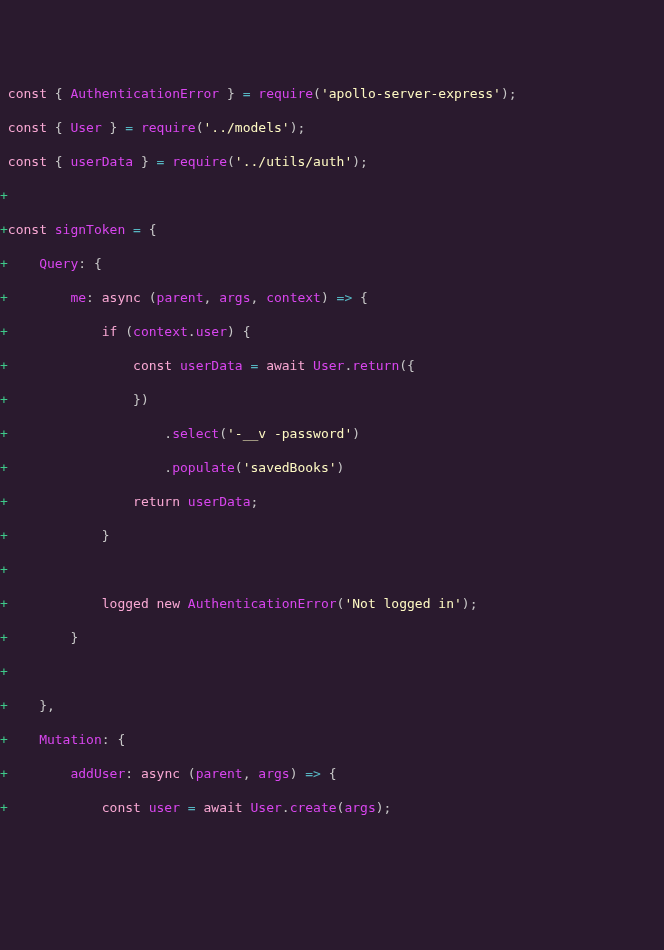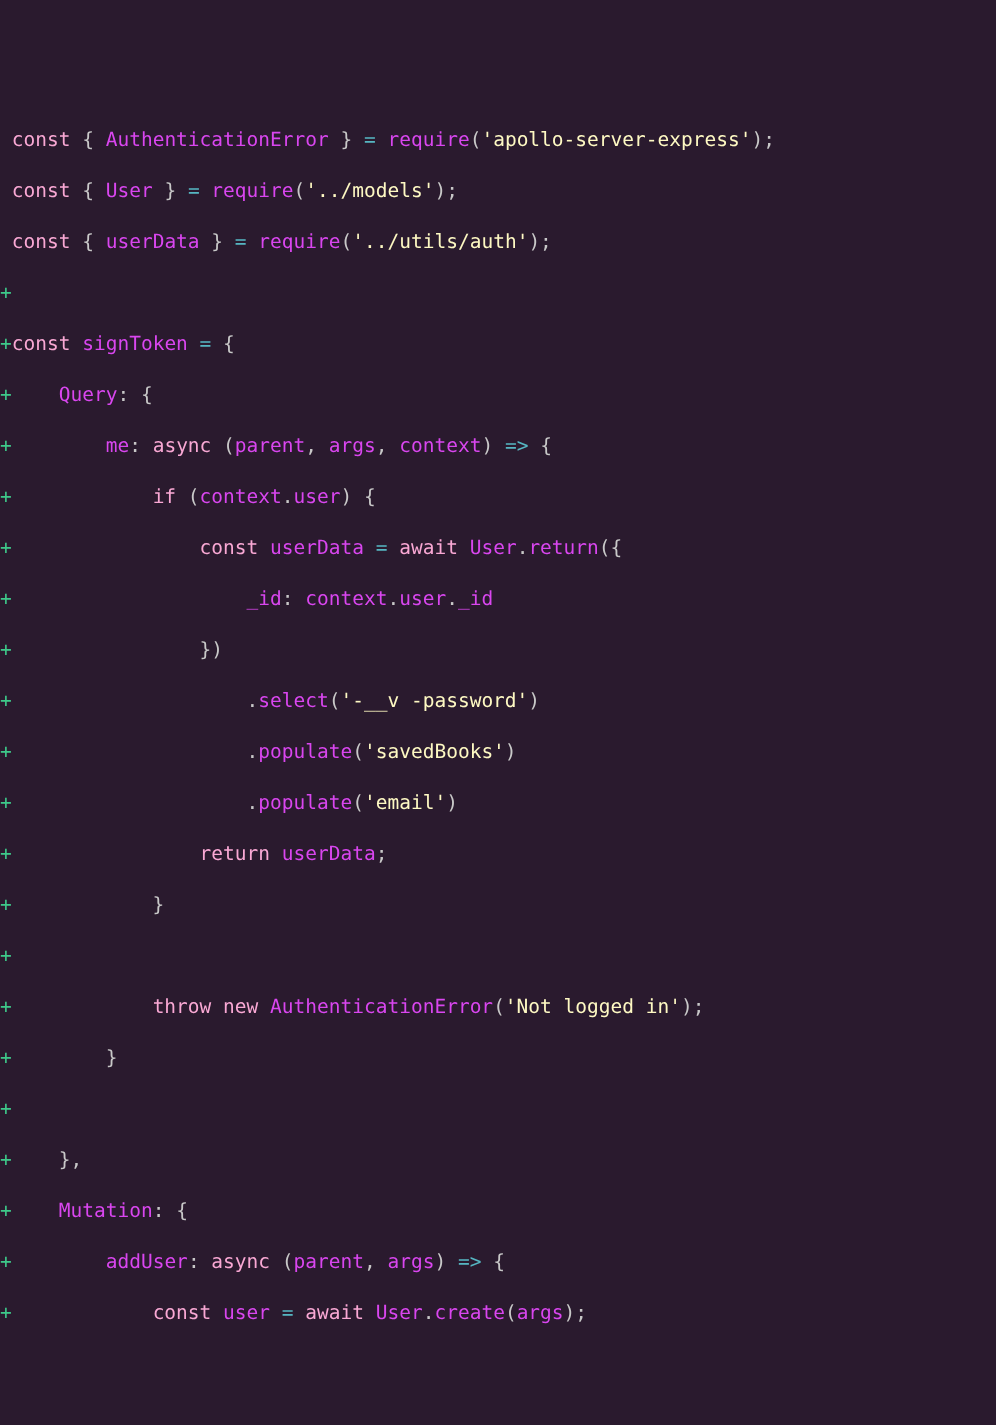--- a/index.html
+++ b/index.html
@@ -28,29 +28,27 @@
 <div>
 <span class="line"> <span class="kw">const</span> { <span class="id">AuthenticationError</span> } <span class="op">=</span> <span class="id">require</span>(<span class="str">'apollo-server-express'</span>);</span>
 <span class="line"> <span class="kw">const</span> { <span class="id">User</span> } <span class="op">=</span> <span class="id">require</span>(<span class="str">'../models'</span>);</span>
 <span class="line"> <span class="kw">const</span> { <span class="id">userData</span> } <span class="op">=</span> <span class="id">require</span>(<span class="str">'../utils/auth'</span>);</span>
 <span class="line"><span class="add-marker">+</span></span>
 <span class="line"><span class="add-marker">+</span><span class="kw">const</span> <span class="id">signToken</span> <span class="op">=</span> {</span>
 <span class="line"><span class="add-marker">+</span>    <span class="id">Query</span>: {</span>
 <span class="line"><span class="add-marker">+</span>        <span class="id">me</span>: <span class="kw">async</span> (<span class="id">parent</span>, <span class="id">args</span>, <span class="id">context</span>) <span class="op">=&gt;</span> {</span>
 <span class="line"><span class="add-marker">+</span>            <span class="kw">if</span> (<span class="id">context</span>.<span class="id">user</span>) {</span>
 <span class="line"><span class="add-marker">+</span>                <span class="kw">const</span> <span class="id">userData</span> <span class="op">=</span> <span class="kw">await</span> <span class="id">User</span>.<span class="id">return</span>({</span>
-<span class="line"><span class="add-marker">+</span>                    <span class="id">_id</span>: <span class="id">context</span>.<span class="id">user</span>.<span class="id">_id</span></span>
 <span class="line"><span class="add-marker">+</span>                })</span>
 <span class="line"><span class="add-marker">+</span>                    .<span class="id">select</span>(<span class="str">'-__v -password'</span>)</span>
 <span class="line"><span class="add-marker">+</span>                    .<span class="id">populate</span>(<span class="str">'savedBooks'</span>)</span>
-<span class="line"><span class="add-marker">+</span>                    .<span class="id">populate</span>(<span class="str">'email'</span>)</span>
 <span class="line"><span class="add-marker">+</span>                <span class="kw">return</span> <span class="id">userData</span>;</span>
 <span class="line"><span class="add-marker">+</span>            }</span>
 <span class="line"><span class="add-marker">+</span></span>
-<span class="line"><span class="add-marker">+</span>            <span class="kw">throw</span> <span class="kw">new</span> <span class="id">AuthenticationError</span>(<span class="str">'Not logged in'</span>);</span>
+<span class="line"><span class="add-marker">+</span>            <span class="kw">logged</span> <span class="kw">new</span> <span class="id">AuthenticationError</span>(<span class="str">'Not logged in'</span>);</span>
 <span class="line"><span class="add-marker">+</span>        }</span>
 <span class="line"><span class="add-marker">+</span></span>
 <span class="line"><span class="add-marker">+</span>    },</span>
 <span class="line"><span class="add-marker">+</span>    <span class="id">Mutation</span>: {</span>
 <span class="line"><span class="add-marker">+</span>        <span class="id">addUser</span>: <span class="kw">async</span> (<span class="id">parent</span>, <span class="id">args</span>) <span class="op">=&gt;</span> {</span>
 <span class="line"><span class="add-marker">+</span>            <span class="kw">const</span> <span class="id">user</span> <span class="op">=</span> <span class="kw">await</span> <span class="id">User</span>.<span class="id">create</span>(<span class="id">args</span>);</span>
 
 
 
 

